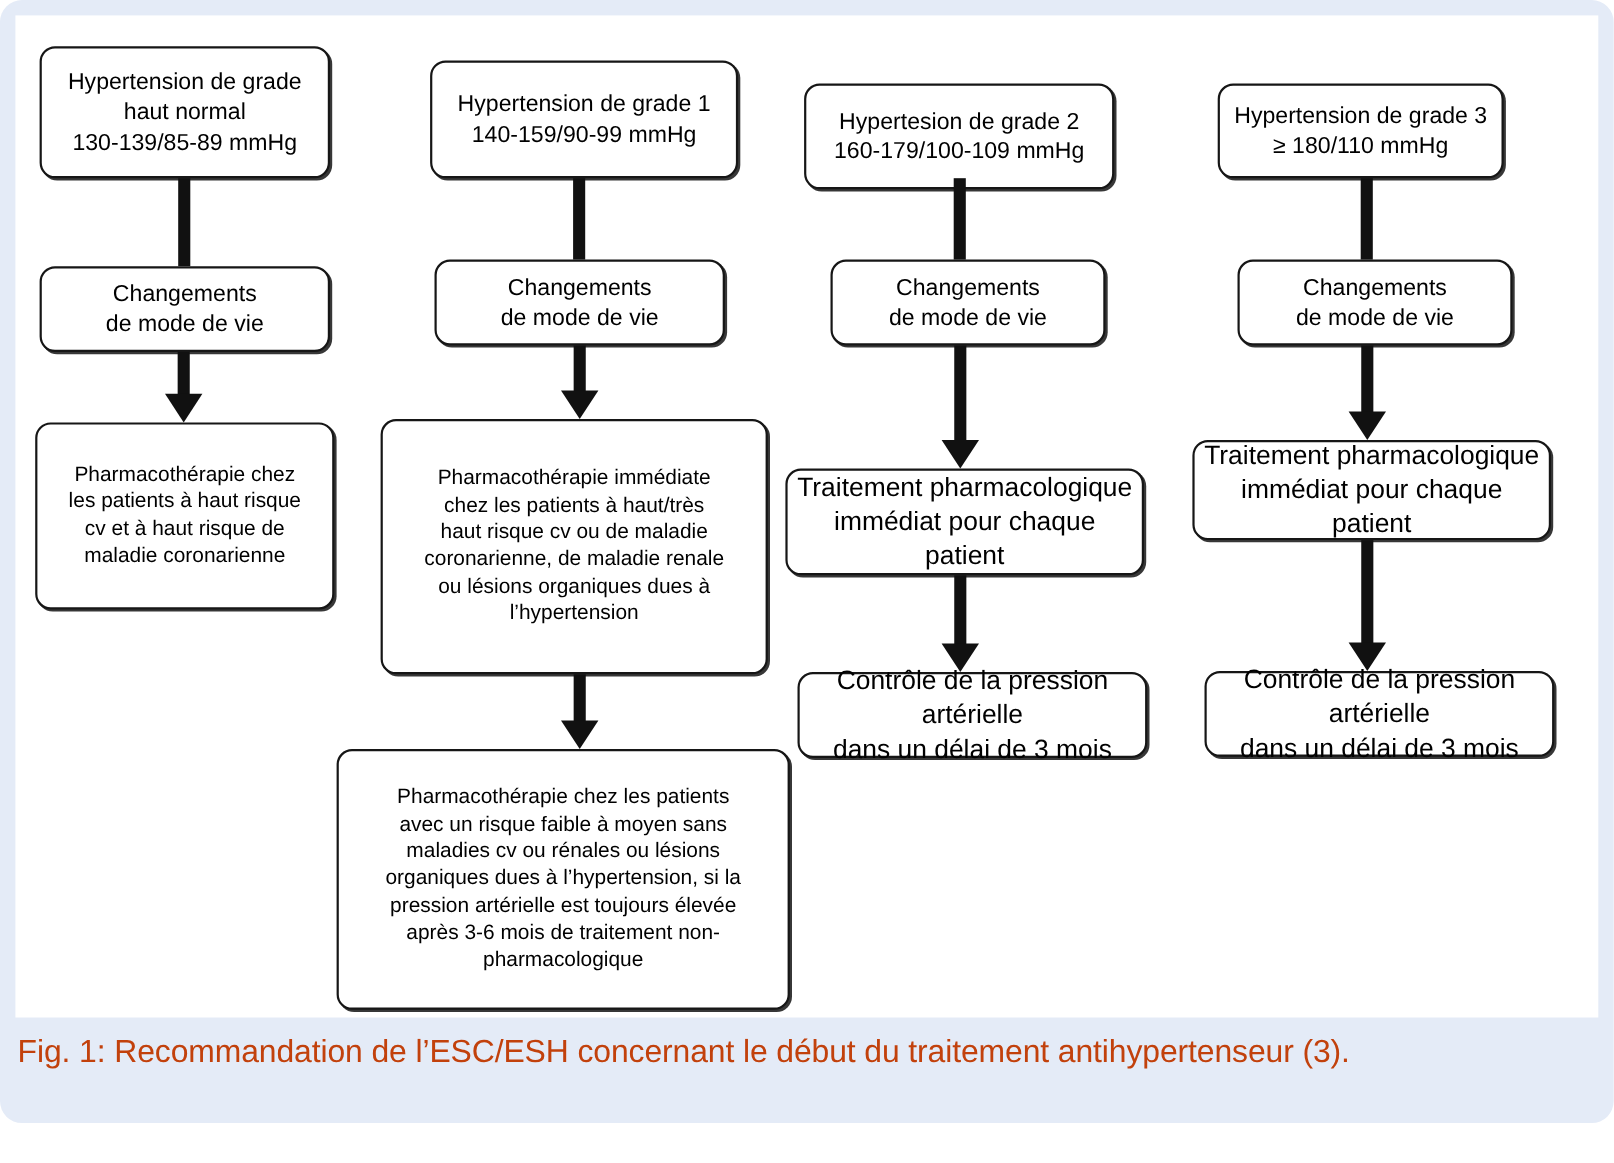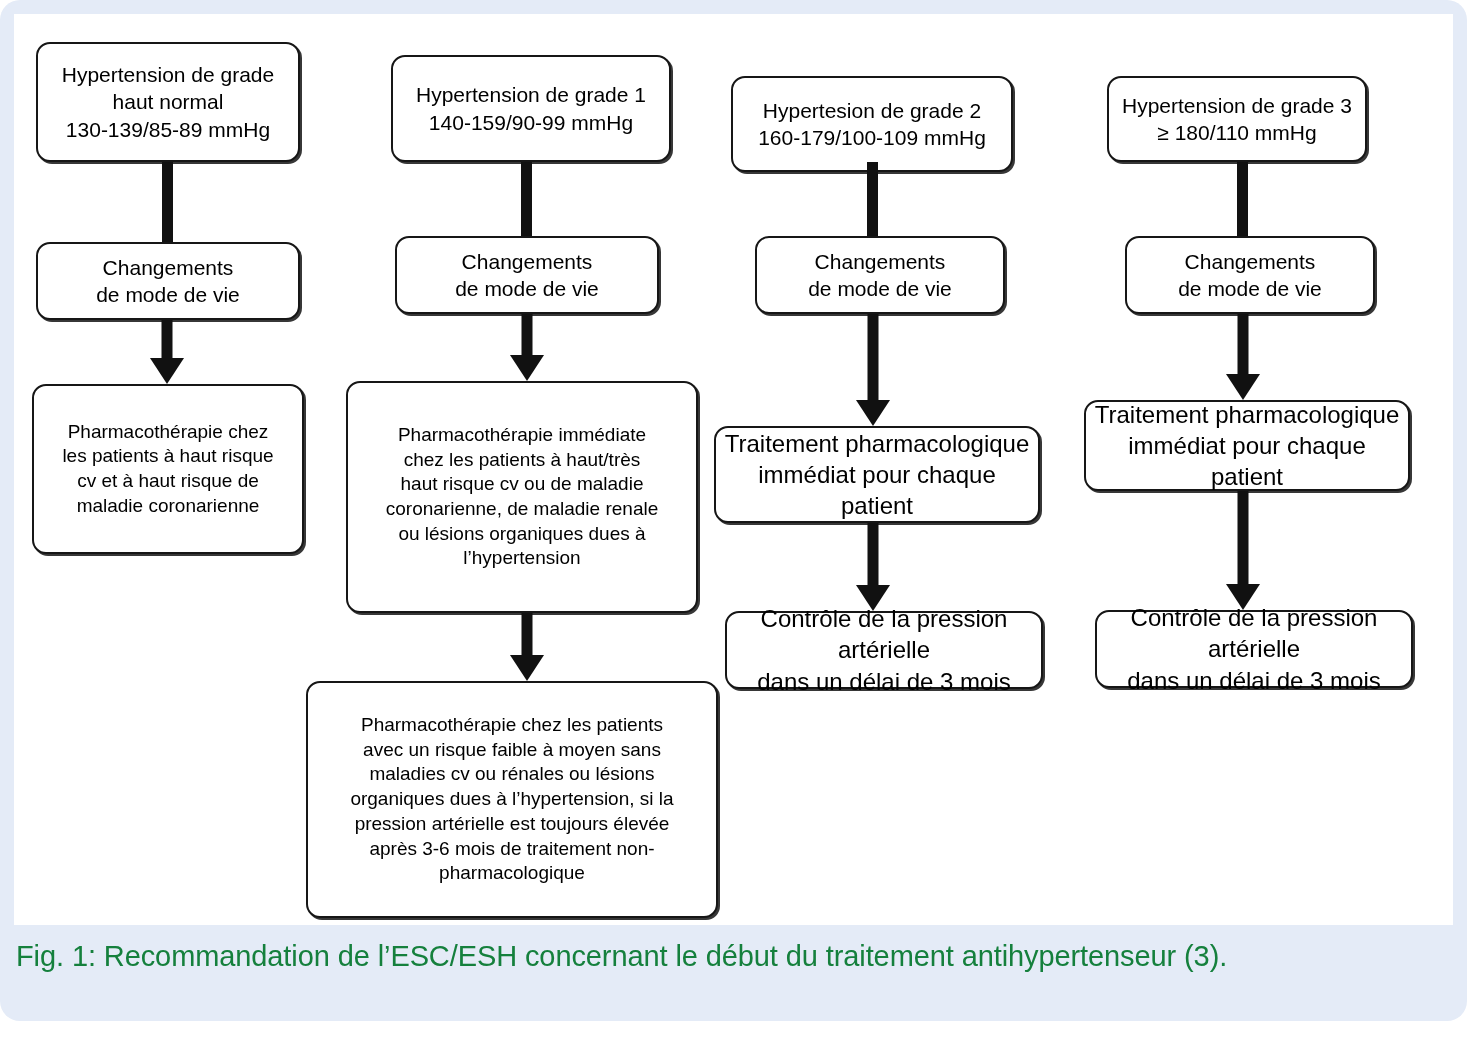--- a/index.html
+++ b/index.html
@@ -89,21 +89,21 @@
     border-top: 26px solid #111111;
   }
 
   
   #caption {
     position: absolute;
     left: 16px;
     top: 940px;
     width: 1420px;
     font-size: 29px;
-    color: #15803d;
+    color: #c2410c;
     letter-spacing: -0.1px;
     white-space: nowrap;
   }
 </style>
 </head>
 <body>
 
 <div id="figure-card">
   <div id="diagram-panel">
 

